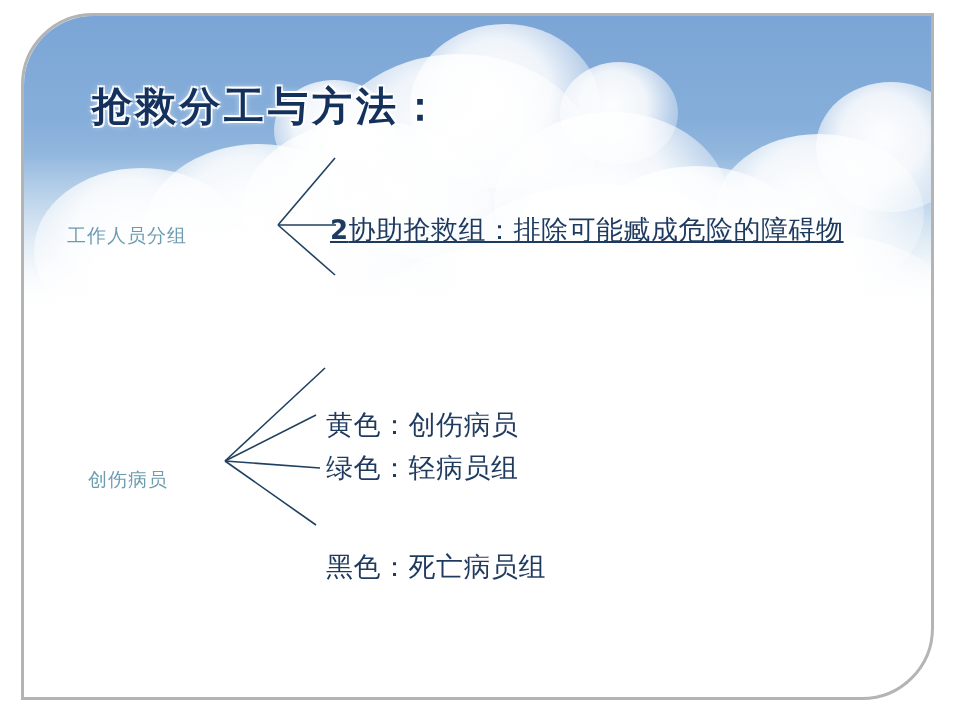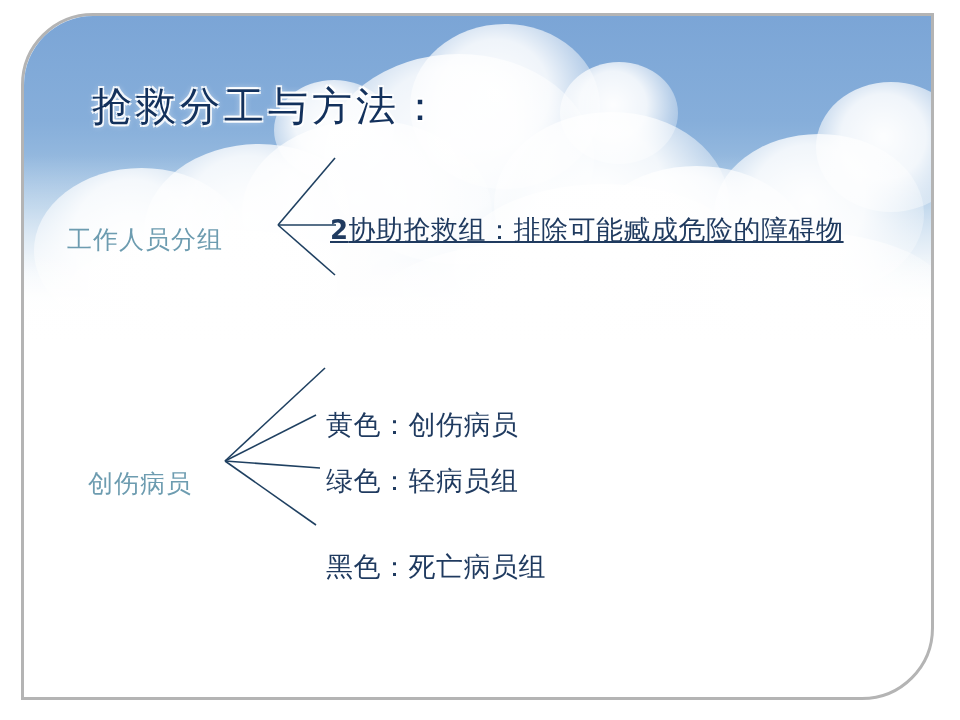--- a/index.html
+++ b/index.html
@@ -87,36 +87,36 @@
     pointer-events: none;
   }
 
   
   .slide-title {
     position: absolute;
     left: 68px;
     top: 63px;
     font-family: "DejaVu Sans", "Liberation Sans", sans-serif;
     font-size: 40px;
-    font-weight: normal;
+    font-weight: bold;
     letter-spacing: 4px;
     color: #13315c;
     white-space: nowrap;
     text-shadow:
       -1.6px -1.6px 0 rgba(255,255,255,0.85),
        1.6px -1.6px 0 rgba(255,255,255,0.85),
       -1.6px  1.6px 0 rgba(255,255,255,0.85),
        1.6px  1.6px 0 rgba(255,255,255,0.85),
        0 0 7px rgba(255,255,255,0.75);
   }
 
   
   .group-label {
     position: absolute;
-    font-size: 25px;
+    font-size: 19px;
     color: #6d9cb0;
     white-space: nowrap;
     letter-spacing: 1px;
   }
   #label-staff    { left: 43px; top: 207px; }
   #label-patients { left: 64px; top: 443px; margin-top: 8px; }
 
   .branch-svg {
     position: absolute;
     overflow: visible;
@@ -144,21 +144,21 @@
   }
 
   
   #staff-item-0 { left: 306px; top: 140px; }
   #staff-item-1 { left: 306px; top: 196px; text-decoration: underline; }
   #staff-item-2 { left: 306px; top: 252px; }
 
   
   #patient-item-0 { left: 302px; top: 335px; }
   #patient-item-1 { left: 302px; top: 391px; }
-  #patient-item-2 { left: 302px; top: 447px; text-align: center; }
+  #patient-item-2 { left: 302px; top: 434px; text-align: center; }
   #patient-item-3 { left: 302px; top: 533px; }
 </style>
 </head>
 <body>
 
 <div id="slide-root">
   <div class="slide-frame">
 
     <div class="sky">
       <div class="cloud c14"></div>

